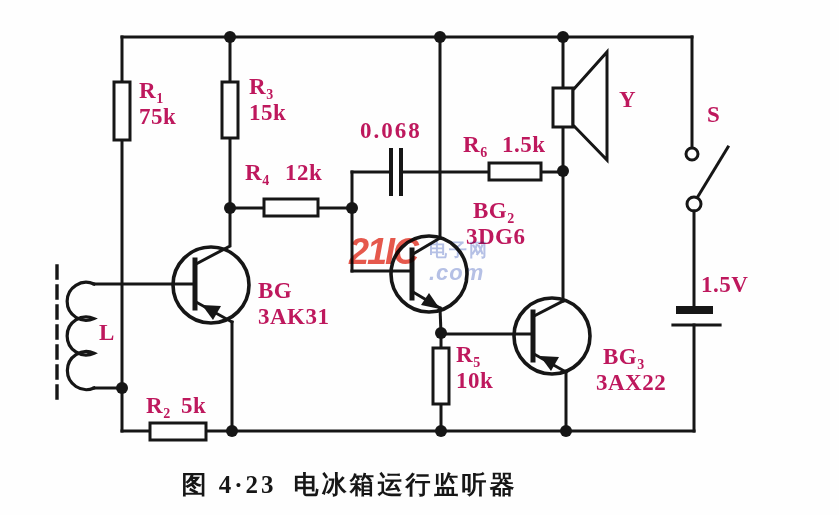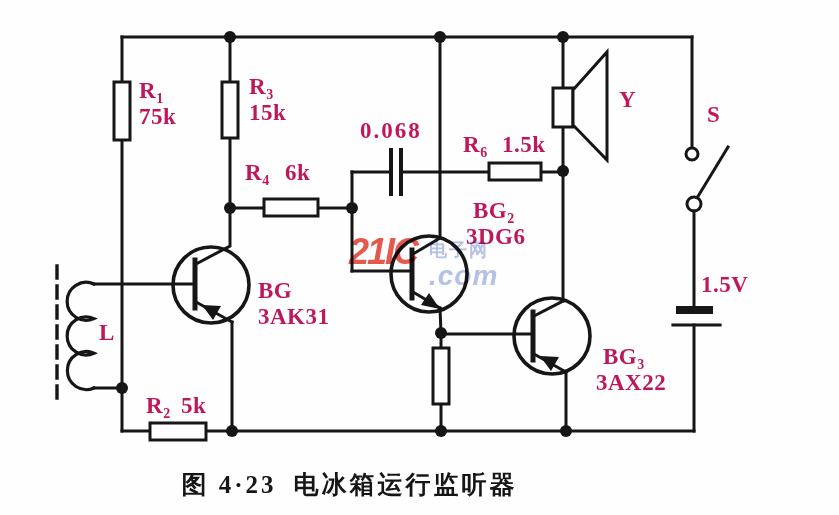--- a/index.html
+++ b/index.html
@@ -27,21 +27,21 @@
     position:absolute; z-index:3; left:349px; top:236px;
     mix-blend-mode:multiply; opacity:0.85; pointer-events:none;
     font-family:"Liberation Sans","DejaVu Sans",sans-serif;
   }
   .wm-brand {
     font-size:36px; font-weight:bold; font-style:italic; line-height:0.9;
     letter-spacing:-2px;
   }
   .wm-right { position:absolute; left:80px; top:2px; width:120px; }
   .wm-site { font-size:18px; font-weight:bold; letter-spacing:2px; display:block; }
-  .wm-domain { font-size:28px; font-weight:bold; font-style:italic; display:block; margin-top:-2px; letter-spacing:1px; }
+  .wm-domain { font-size:22px; font-weight:bold; font-style:italic; display:block; margin-top:-2px; letter-spacing:1px; }
 </style>
 </head>
 <body>
 
 <div class="stage">
 
   <svg class="circuit" width="839" height="515" viewBox="0 0 839 515" fill="none" stroke="#161616" stroke-width="3" stroke-linecap="square">
 
     <g>
       <line x1="122" y1="37" x2="692" y2="37"></line>
@@ -151,21 +151,21 @@
     <span class="val-line">75k</span>
   </div>
 
   <div class="lbl" style="left:249px; top:74px;">
     <span><span>R</span><sub>3</sub></span>
     <span class="val-line">15k</span>
   </div>
 
   <div class="lbl" style="left:245px; top:160px;">
     <span><span>R</span><sub>4</sub></span>
-    <span style="margin-left:9px;">6k</span>
+    <span style="margin-left:9px;">12k</span>
   </div>
 
   <div class="lbl" style="left:360px; top:118px; letter-spacing:2px;">
     <span>0.068</span>
   </div>
 
   <div class="lbl" style="left:463px; top:132px;">
     <span><span>R</span><sub>6</sub></span>
     <span style="margin-left:8px;">1.5k</span>
   </div>
@@ -190,20 +190,24 @@
   <div class="lbl" style="left:466px; top:198px;">
     <span class="indent-sm"><span>BG</span><sub>2</sub></span>
     <span class="val-line">3DG6</span>
   </div>
 
   <div class="lbl" style="left:596px; top:344px;">
     <span class="indent-sm"><span>BG</span><sub>3</sub></span>
     <span class="val-line">3AX22</span>
   </div>
 
+  <div class="lbl" style="left:456px; top:342px;">
+    <span><span>R</span><sub>5</sub></span>
+    <span class="val-line">10k</span>
+  </div>
 
   <div class="lbl" style="left:146px; top:393px;">
     <span><span>R</span><sub>2</sub></span>
     <span style="margin-left:4px;">5k</span>
   </div>
 
   <div class="lbl" style="left:99px; top:320px;">
     <span>L</span>
   </div>
 

